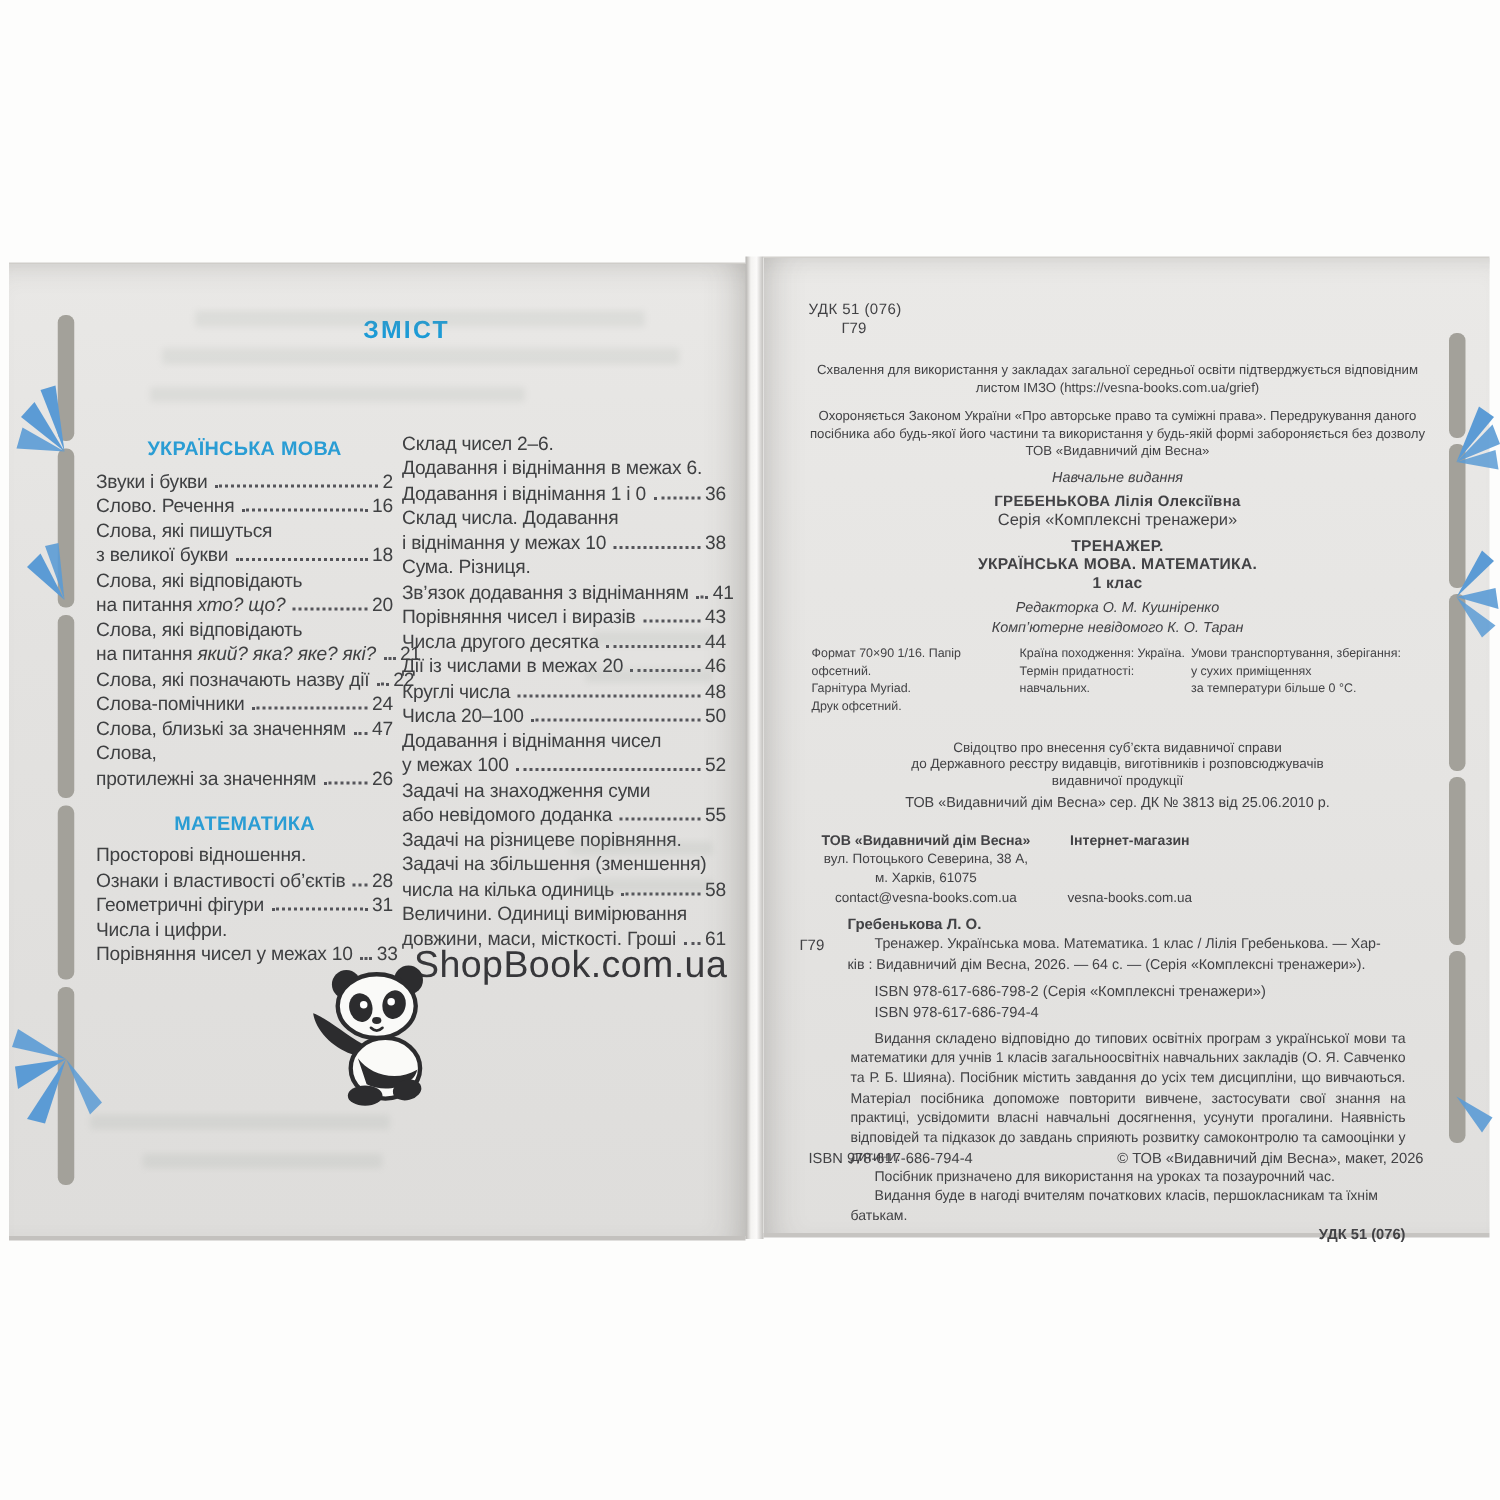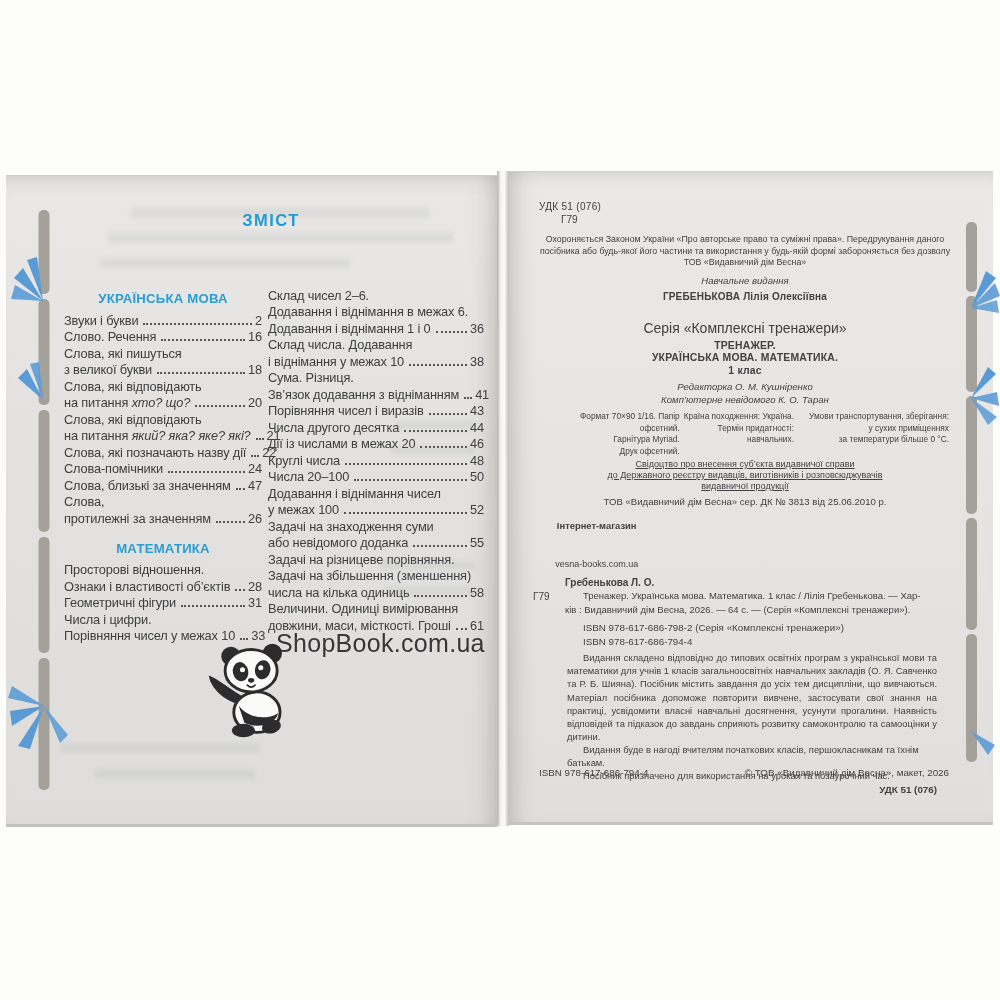--- a/index.html
+++ b/index.html
@@ -38,27 +38,27 @@
   
   .imprint{position:absolute;left:509px;top:171px;width:484px;height:650px;
     color:#424245;font-size:9.5px;box-sizing:border-box;padding:30px 42px 0 30px;line-height:12px;}
   .udk-top{font-size:10px;letter-spacing:.3px;}
   .code-top{font-size:10px;margin-left:22px;margin-top:1px;}
   .blk-c{text-align:center;}
   .approval{margin:15px auto 0;max-width:402px;font-size:8.8px;line-height:11.5px;}
   .copynote{margin:8px auto 0;max-width:438px;font-size:8.8px;line-height:11.5px;}
   .edition{margin-top:6px;font-style:italic;font-size:9.6px;}
   .author-caps{margin-top:4px;font-weight:700;font-size:10px;letter-spacing:.2px;}
-  .series-line{margin-top:19px;font-size:14px;}
+  .series-line{margin-top:0;font-size:11px;}
   .title-blk{margin-top:6px;font-weight:700;font-size:10.4px;line-height:12.5px;letter-spacing:.2px;}
   .editors{margin-top:3px;font-style:italic;font-size:9.6px;line-height:13px;}
   .format-row{display:flex;margin:5px 2px 0 2px;font-size:8.3px;line-height:11.5px;}
-  .format-row .fc{text-align:right;}
+  .format-row .fc{text-align:left;}
   .fc1{width:34%;}.fc2{width:28%;}.fc3{width:38%;text-align:center;}
-  .certificate{margin-top:2px;font-size:9px;line-height:11px;text-decoration:underline;}
+  .certificate{margin-top:17px;font-size:9px;line-height:11px;}
   .cert-num{margin-top:4px;font-size:9.6px;}
   .contacts{display:flex;margin-top:11px;font-size:9px;line-height:13px;}
   .contacts .cc{text-align:center;}
   .cc1{width:38%;}.cc2{width:34%;}.cc3{width:28%;}
   .cc-h{font-weight:700;font-size:9.4px;}
   .cc2 .cc-lines{margin-top:13px;}
   .cc3 .cc-lines{margin-top:26px;}
   .catalog{position:relative;margin-top:6px;}
   .cat-code{position:absolute;left:-6px;top:14px;font-size:10px;}
   .cat-author{margin-left:26px;font-weight:700;font-size:10px;}
@@ -273,20 +273,21 @@
     <div class="ghost" style="left:54px;top:567px;width:200px;height:10px;"></div>
     <div class="ghost" style="left:89px;top:593px;width:160px;height:10px;"></div>
   </div>
 
   <div class="spine"></div>
 
   <div class="page page-right"></div>
   <div class="imprint">
     <div class="udk-top">УДК 51 (076)</div>
     <div class="code-top">Г79</div>
+    <div class="approval blk-c">Схвалення для використання у закладах загальної середньої освіти підтверджується відповідним листом ІМЗО (https://vesna-books.com.ua/grief)</div>
     <div class="copynote blk-c">Охороняється Законом України «Про авторське право та суміжні права». Передрукування даного посібника або будь-якої його частини та використання у будь-якій формі забороняється без дозволу ТОВ «Видавничий дім Весна»</div>
     <div class="edition blk-c">Навчальне видання</div>
     <div class="author-caps blk-c">ГРЕБЕНЬКОВА Лілія Олексіївна</div>
     <div class="series-line blk-c">Серія «Комплексні тренажери»</div>
     <div class="title-blk blk-c">
       <div>ТРЕНАЖЕР.</div>
       <div>УКРАЇНСЬКА МОВА. МАТЕМАТИКА.</div>
       <div>1 клас</div>
     </div>
     <div class="editors blk-c">
@@ -310,42 +311,50 @@
           <div class="ln">за температури більше 0 °С.</div>
         </div>
     </div>
     <div class="certificate blk-c">
         <div class="ln">Свідоцтво про внесення суб’єкта видавничої справи</div>
         <div class="ln">до Державного реєстру видавців, виготівників і розповсюджувачів</div>
         <div class="ln">видавничої продукції</div>
       </div>
     <div class="cert-num blk-c">ТОВ «Видавничий дім Весна» сер. ДК № 3813 від 25.06.2010 р.</div>
     <div class="contacts">
+      <div class="cc cc1">
+        <div class="cc-h">ТОВ «Видавничий дім Весна»</div>
+        <div class="cc-lines">
+            <div class="ln">вул. Потоцького Северина, 38 А,</div>
+            <div class="ln">м. Харків, 61075</div>
+            <div class="ln">contact@vesna-books.com.ua</div>
+          </div>
+      </div>
       <div class="cc cc3">
         <div class="cc-h">Інтернет-магазин</div>
         <div class="cc-lines">
             <div class="ln">vesna-books.com.ua</div>
           </div>
       </div>
     </div>
     <div class="catalog">
       <div class="cat-code">Г79</div>
       <div class="cat-author">Гребенькова Л. О.</div>
       <div class="cat-entry">
           <div class="ln">Тренажер. Українська мова. Математика. 1 клас / Лілія Гребенькова. — Хар-</div>
           <div class="ln">ків : Видавничий дім Весна, 2026. — 64 с. — (Серія «Комплексні тренажери»).</div>
         </div>
     </div>
     <div class="isbn-blk">
       <div>ISBN 978-617-686-798-2 (Серія «Комплексні тренажери»)</div>
       <div>ISBN 978-617-686-794-4</div>
     </div>
     <div class="annotation">Видання складено відповідно до типових освітніх програм з української мови та математики для учнів 1 класів загальноосвітніх навчальних закладів (О. Я. Савченко та Р. Б. Шияна). Посібник містить завдання до усіх тем дисципліни, що вивчаються. Матеріал посібника допоможе повторити вивчене, застосувати свої знання на практиці, усвідомити власні навчальні досягнення, усунути прогалини. Наявність відповідей та підказок до завдань сприяють розвитку самоконтролю та самооцінки у дитини.</div>
+    <div class="anno-extra">Посібник призначено для використання на уроках та позаурочний час.</div>
     <div class="anno-extra">Видання буде в нагоді вчителям початкових класів, першокласникам та їхнім батькам.</div>
-    <div class="anno-extra">Посібник призначено для використання на уроках та позаурочний час.</div>
     <div class="udk-bottom">УДК 51 (076)</div>
     <div class="footer-row">
       <span>ISBN 978-617-686-794-4</span>
       <span>© ТОВ «Видавничий дім Весна», макет, 2026</span>
     </div>
   </div>
 
   <div class="watermark">ShopBook.com.ua</div>
 
   <svg class="deco" style="left:8px;top:206px;" width="70" height="590" viewBox="0 0 70 590">

